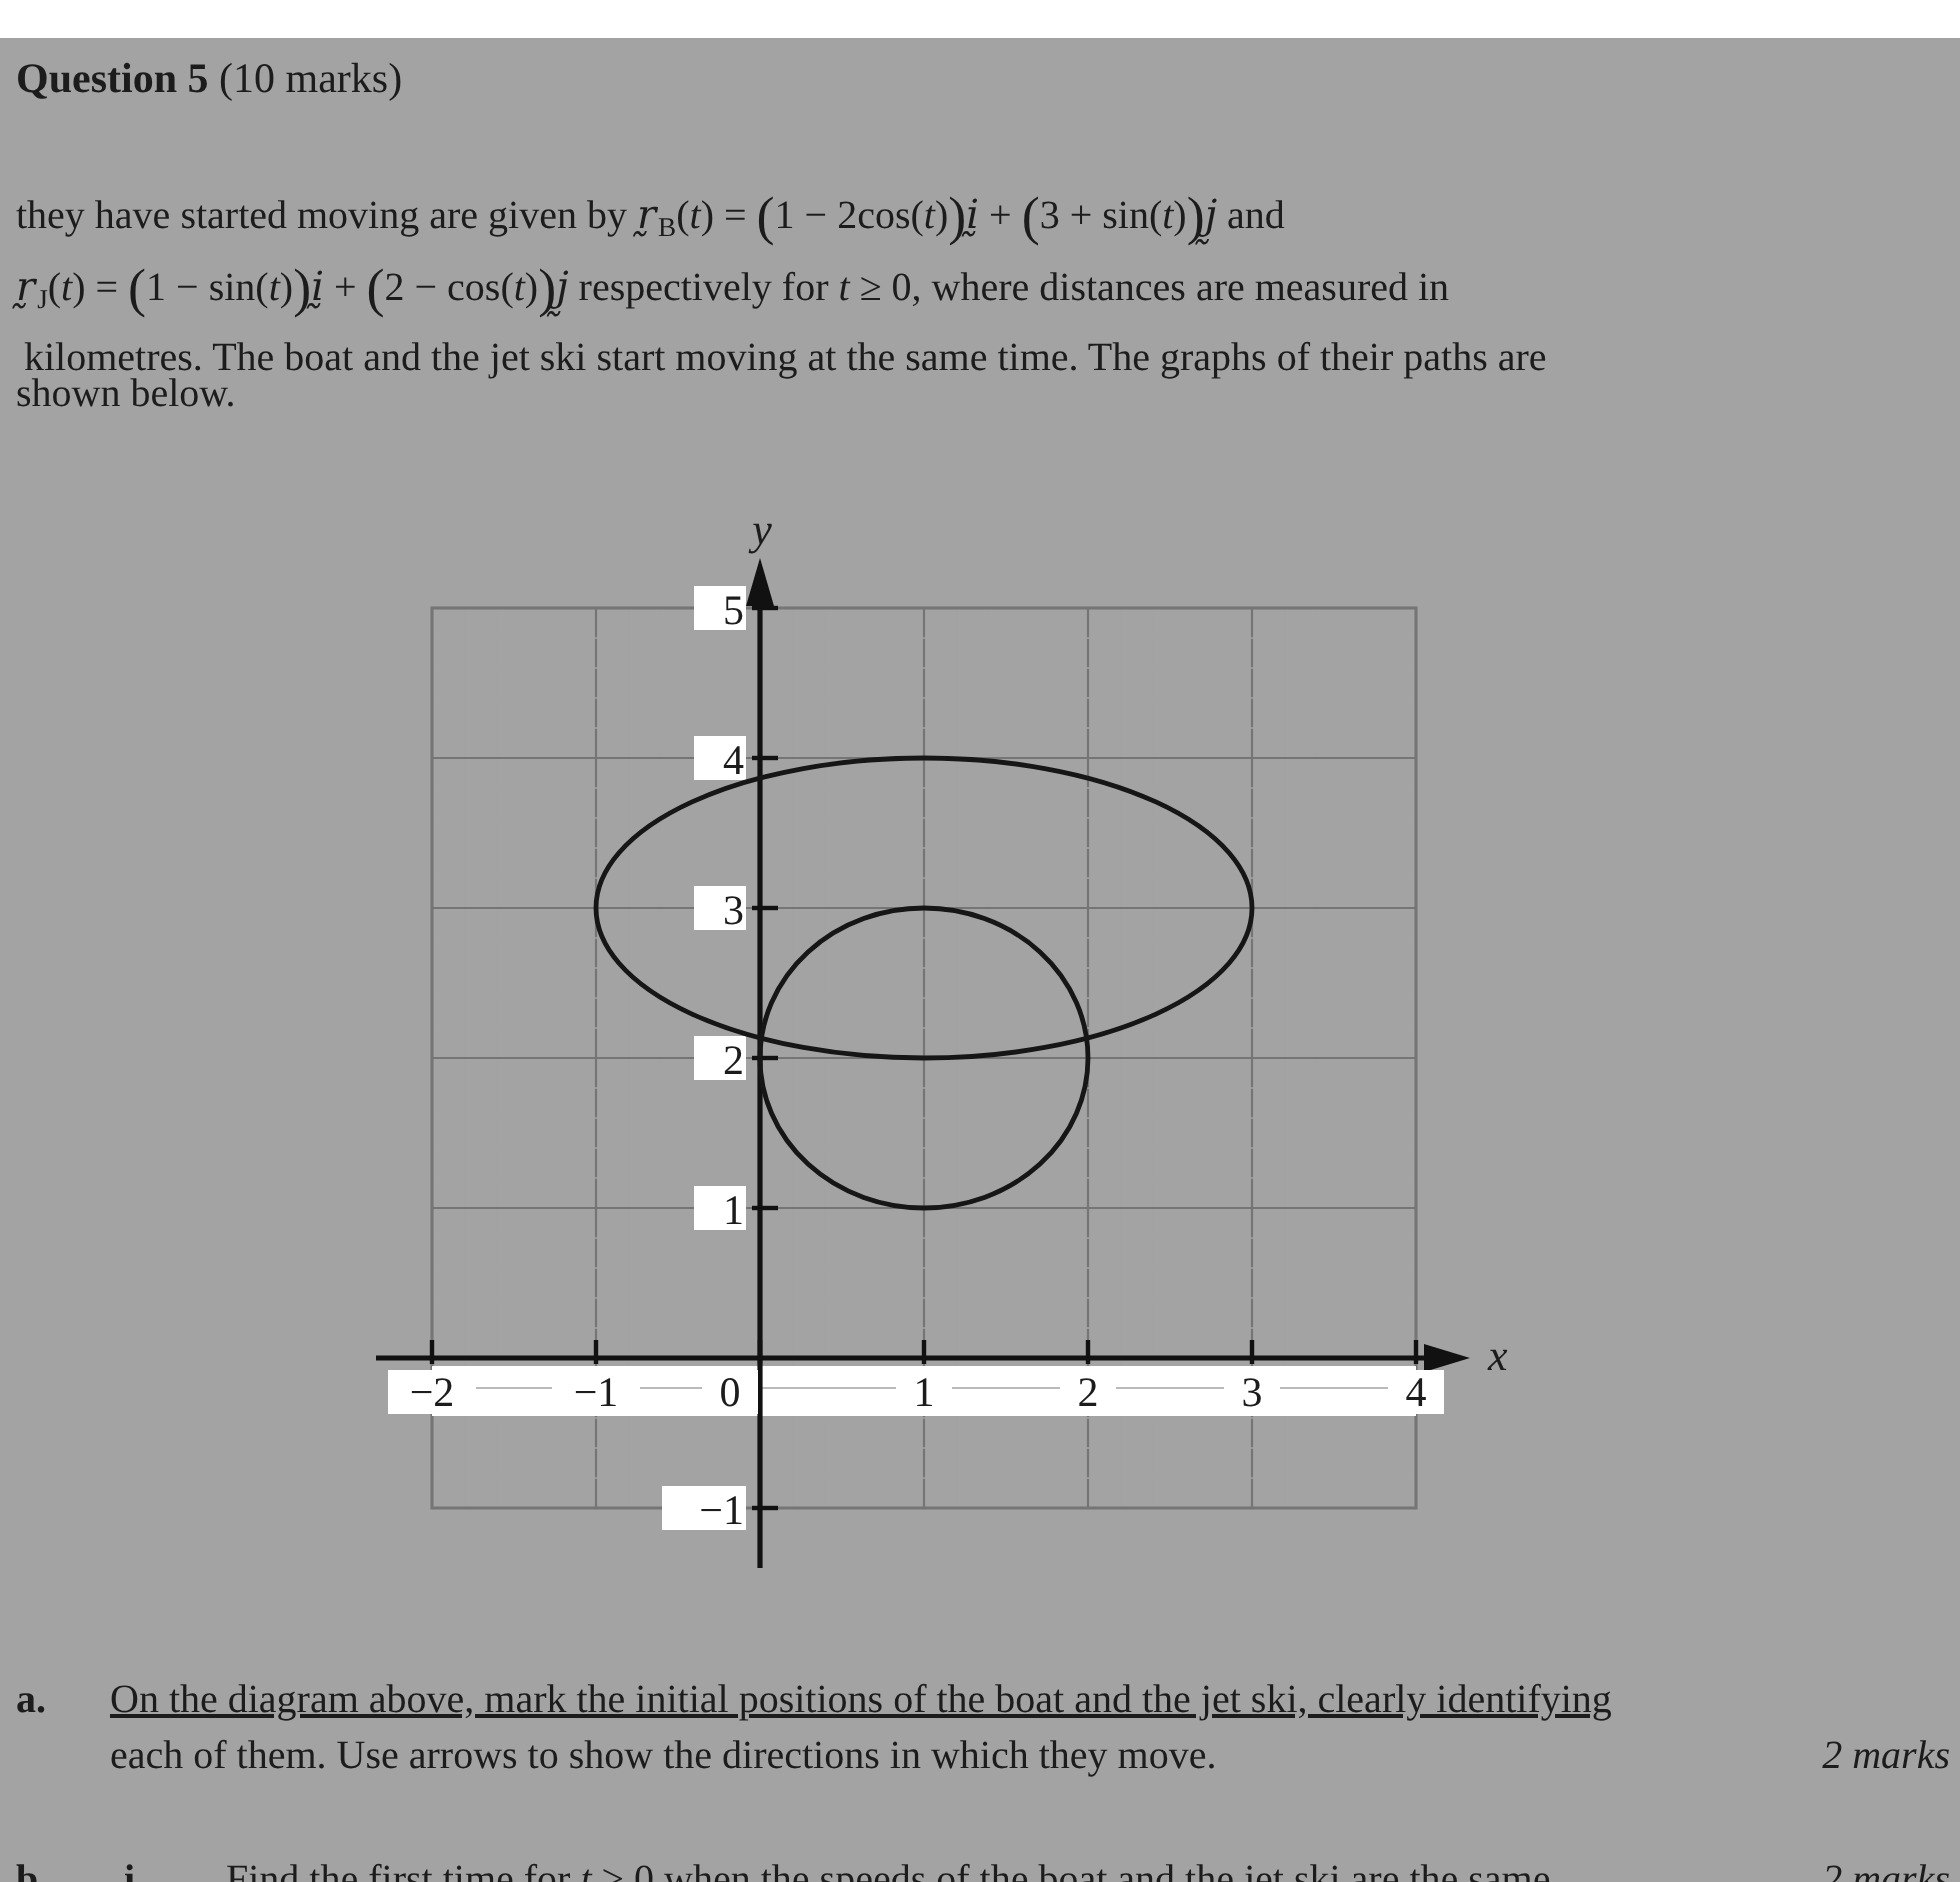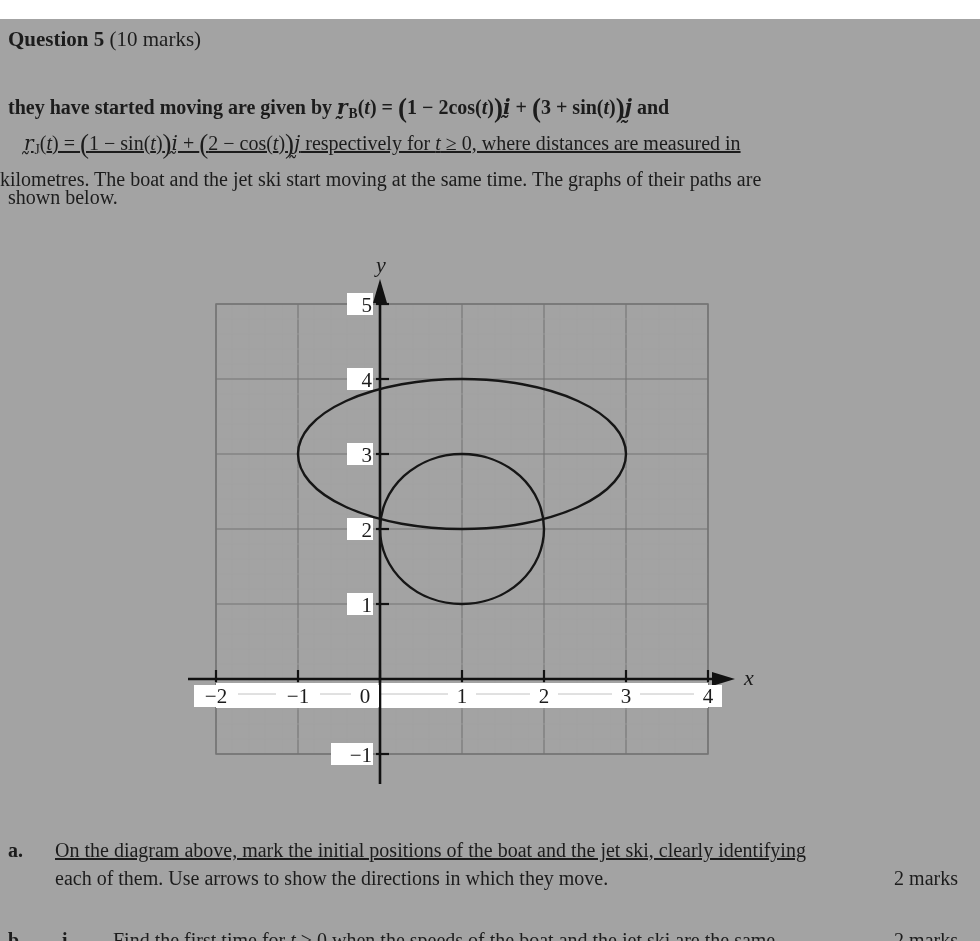--- a/index.html
+++ b/index.html
@@ -6,35 +6,35 @@
   .page{
     position:relative;width:980px;height:941px;background:#a3a3a3;overflow:hidden;
     font-family:"Liberation Serif","DejaVu Serif",serif;color:#1c1c1c;font-size:20px;margin-top:19px;
   }
   .abs{position:absolute;white-space:nowrap;}
   .bold{font-weight:bold;}
   i{font-style:italic;}
   sub{font-size:0.68em;vertical-align:-0.28em;margin-left:1px;}
   .bigp{font-size:27px;line-height:1;vertical-align:-3px;}
   .vec{font-style:italic;font-family:"DejaVu Serif",serif;}
-  .marks{position:absolute;right:22px;}
+  .marks{position:absolute;right:5px;font-style:italic;}
   svg text{font-family:"Liberation Serif","DejaVu Serif",serif;fill:#1c1c1c;}
 </style>
 </head>
 <body>
 
 <div class="page">
 
   <div class="abs" style="left:8px;top:8px;font-size:21px;">
     <span class="bold">Question 5</span><span> (10 marks)</span>
   </div>
 
-  <div class="abs" style="left:8px;top:76px;font-weight:bold;">they have started moving are given by <span class="vec">r̰</span><sub>B</sub>(<i>t</i>) = <span class="bigp">(</span>1 − 2cos(<i>t</i>)<span class="bigp">)</span><span class="vec">ḭ</span> + <span class="bigp">(</span>3 + sin(<i>t</i>)<span class="bigp">)</span><span class="vec">j̰</span> and</div>
-  <div class="abs" style="left:24px;top:112px;text-decoration:underline;"><span class="vec">r̰</span><sub>J</sub>(<i>t</i>) = <span class="bigp">(</span>1 − sin(<i>t</i>)<span class="bigp">)</span><span class="vec">ḭ</span> + <span class="bigp">(</span>2 − cos(<i>t</i>)<span class="bigp">)</span><span class="vec">j̰</span> respectively for <i>t</i> ≥ 0, where distances are measured in</div>
-  <div class="abs" style="left:0;top:149px;">kilometres. The boat and the jet ski start moving at the same time. The graphs of their paths are</div>
+  <div class="abs" style="left:8px;top:76px;">they have started moving are given by <span class="vec">r̰</span><sub>B</sub>(<i>t</i>) = <span class="bigp">(</span>1 − 2cos(<i>t</i>)<span class="bigp">)</span><span class="vec">ḭ</span> + <span class="bigp">(</span>3 + sin(<i>t</i>)<span class="bigp">)</span><span class="vec">j̰</span> and</div>
+  <div class="abs" style="left:8px;top:112px;"><span class="vec">r̰</span><sub>J</sub>(<i>t</i>) = <span class="bigp">(</span>1 − sin(<i>t</i>)<span class="bigp">)</span><span class="vec">ḭ</span> + <span class="bigp">(</span>2 − cos(<i>t</i>)<span class="bigp">)</span><span class="vec">j̰</span> respectively for <i>t</i> ≥ 0, where distances are measured in</div>
+  <div class="abs" style="left:12px;top:149px;">kilometres. The boat and the jet ski start moving at the same time. The graphs of their paths are</div>
   <div class="abs" style="left:8px;top:167px;">shown below.</div>
 
   <svg class="abs" style="left:150px;top:228px;" width="640" height="580">
       <line x1="66" y1="57" x2="66" y2="507" stroke="#757575" stroke-width="1.1"></line>
       <line x1="82.4" y1="57" x2="82.4" y2="507" stroke="#a3a3a3" stroke-width="0.65"></line>
       <line x1="98.79999999999998" y1="57" x2="98.79999999999998" y2="507" stroke="#a3a3a3" stroke-width="0.65"></line>
       <line x1="115.2" y1="57" x2="115.2" y2="507" stroke="#a3a3a3" stroke-width="0.65"></line>
       <line x1="131.60000000000002" y1="57" x2="131.60000000000002" y2="507" stroke="#a3a3a3" stroke-width="0.65"></line>
       <line x1="148" y1="57" x2="148" y2="507" stroke="#757575" stroke-width="1.1"></line>
       <line x1="164.39999999999998" y1="57" x2="164.39999999999998" y2="507" stroke="#a3a3a3" stroke-width="0.65"></line>

